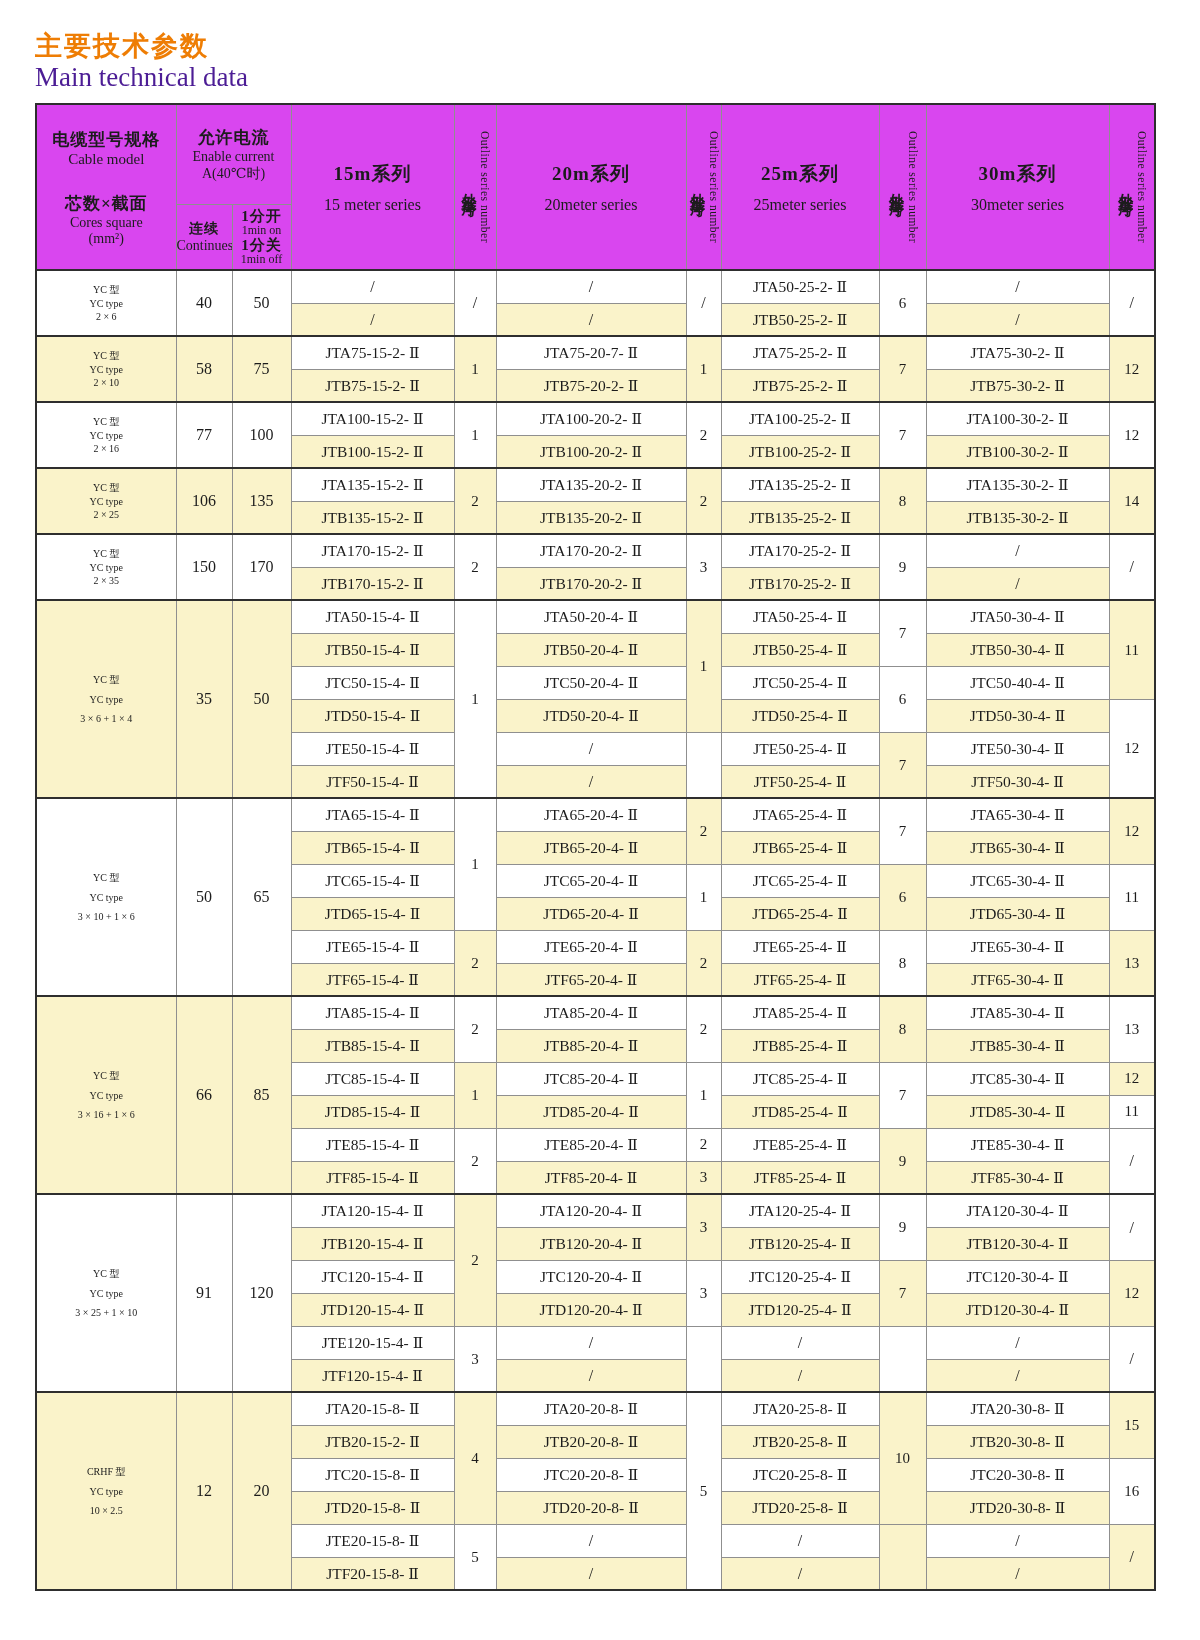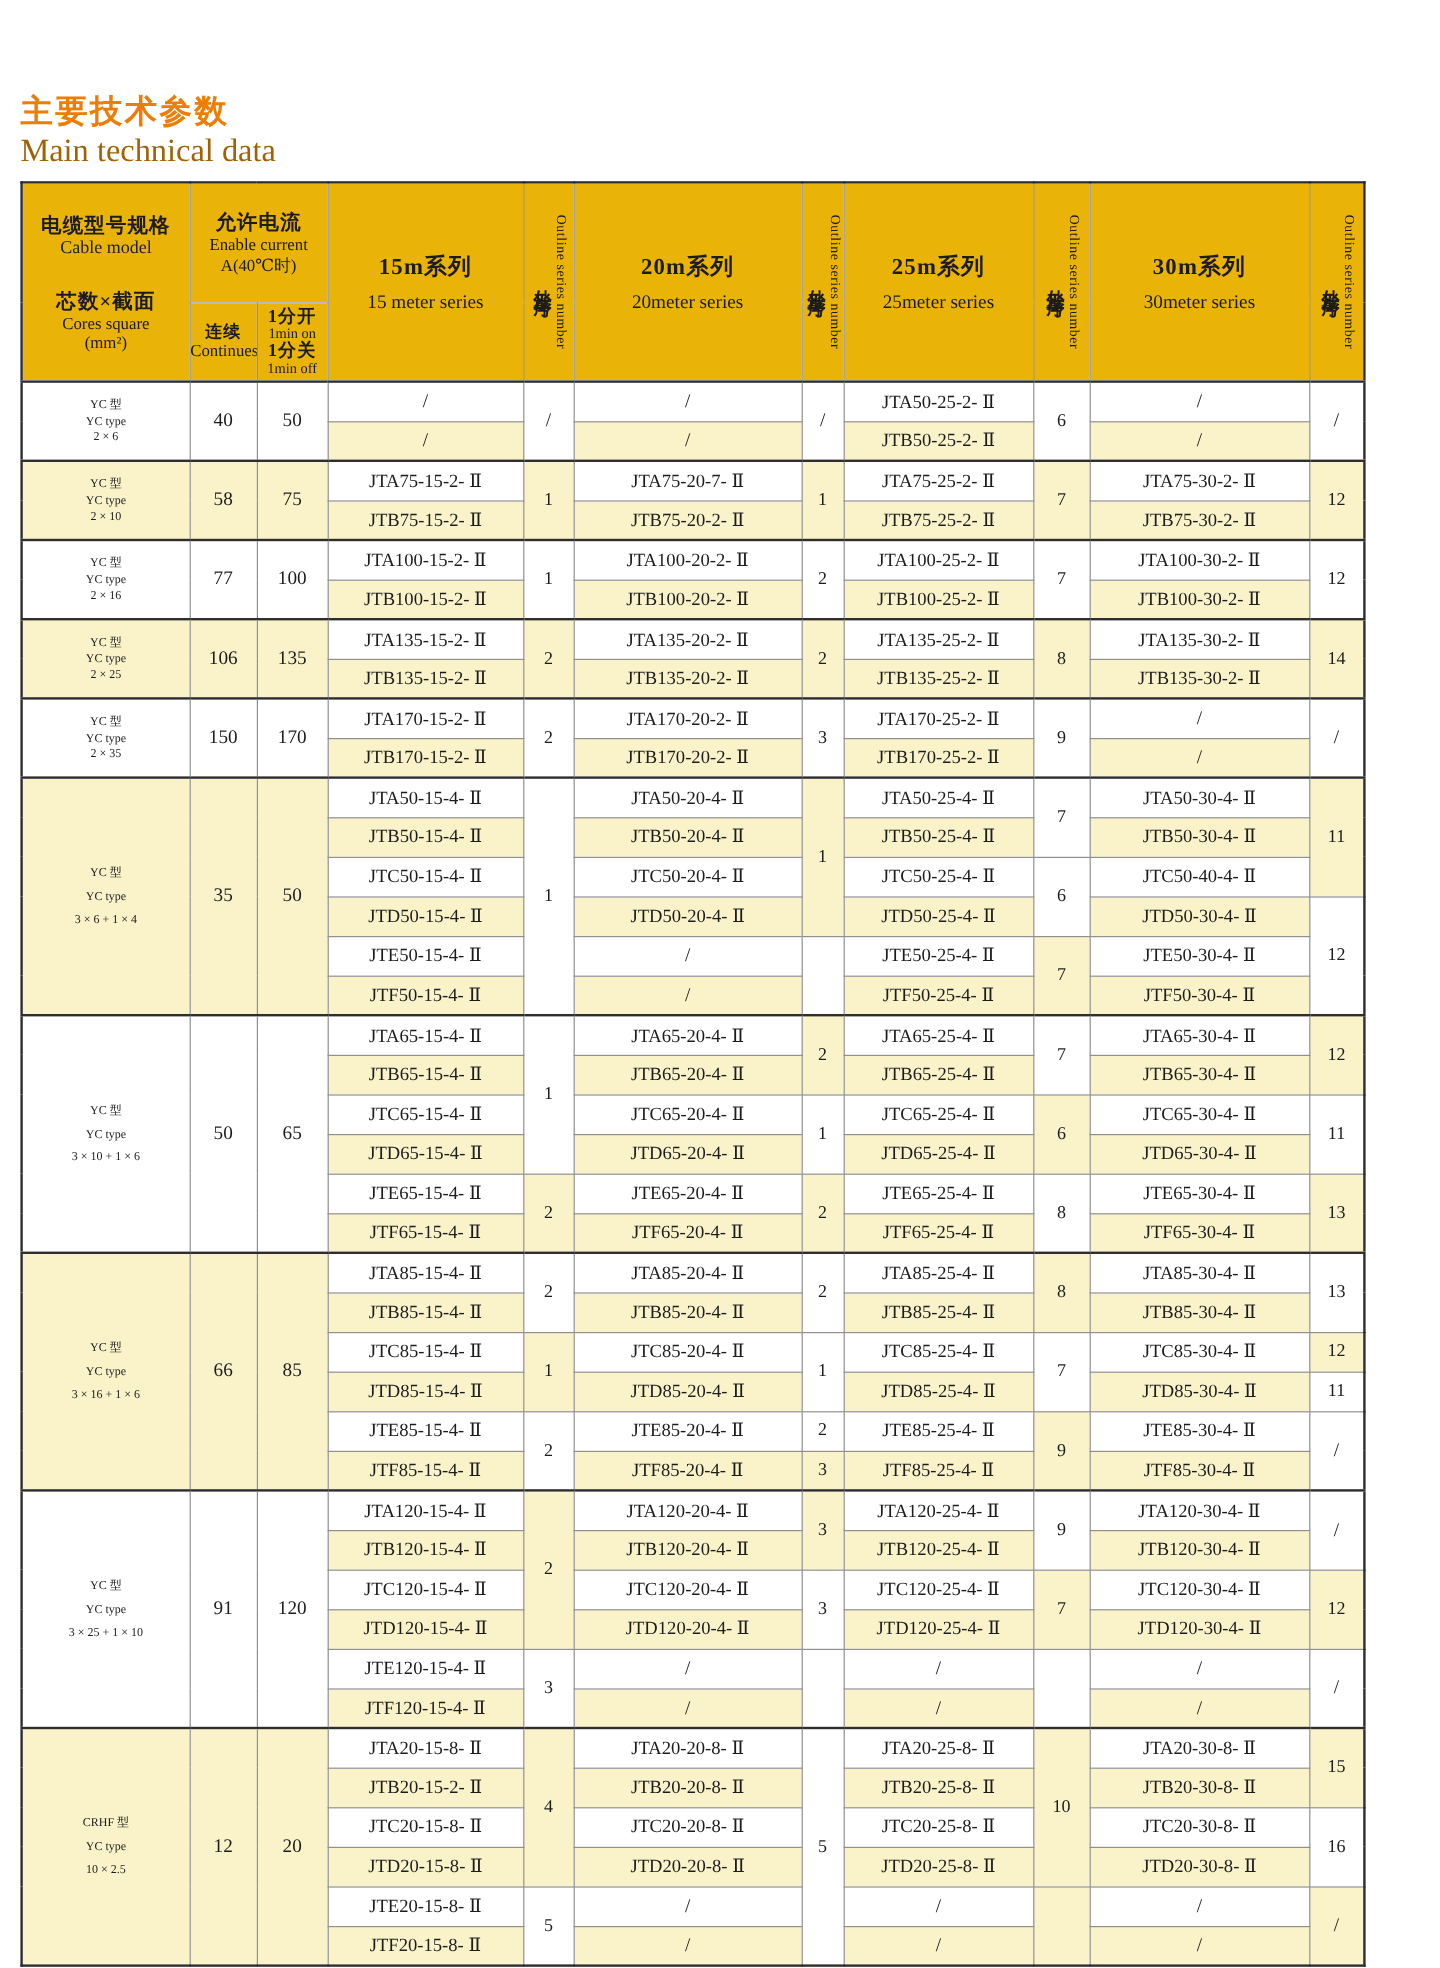--- a/index.html
+++ b/index.html
@@ -1,22 +1,22 @@
 <!DOCTYPE html>
 <html><head>
 <meta charset="utf-8">
 <style>
   html,body{margin:0;padding:0;background:#fff;}
   body{width:1200px;height:1640px;font-family:"Liberation Serif","DejaVu Serif",serif;color:#1c1c1c;overflow:hidden;}
-  .page{padding:30px 0 0 17px;margin-top:48px;}
+  .page{padding:30px 0 0 35px;}
   .title-zh{font-family:"DejaVu Sans","Liberation Sans",sans-serif;font-size:27px;font-weight:bold;color:#ee7d04;letter-spacing:2px;line-height:1.15;}
-  .title-en{font-size:27px;color:#a16207;line-height:1.2;margin-bottom:10px;}
+  .title-en{font-size:27px;color:#4c1d95;line-height:1.2;margin-bottom:10px;}
   table{border-collapse:collapse;table-layout:fixed;width:1119px;border:2px solid #2e2e2e;}
   th,td{border:1px solid #8f8f8f;text-align:center;vertical-align:middle;padding:0;font-weight:normal;overflow:hidden;}
-  thead th{background:#eab308;}
+  thead th{background:#d946ef;}
   tr.h1{height:100px;}
   tr.h2{height:66px;}
   tbody tr{height:33px;}
   tr.h2 th, thead th.vspan{border-bottom:2px solid #2e2e2e;}
   tr.gs td{border-top:2px solid #2e2e2e;}
   .y{background:#faf3ca;}
   .w{background:#ffffff;}
   .zh{font-size:17px;font-weight:bold;letter-spacing:1px;}
   .en{font-size:15px;}
   .sm{font-size:14px;}

